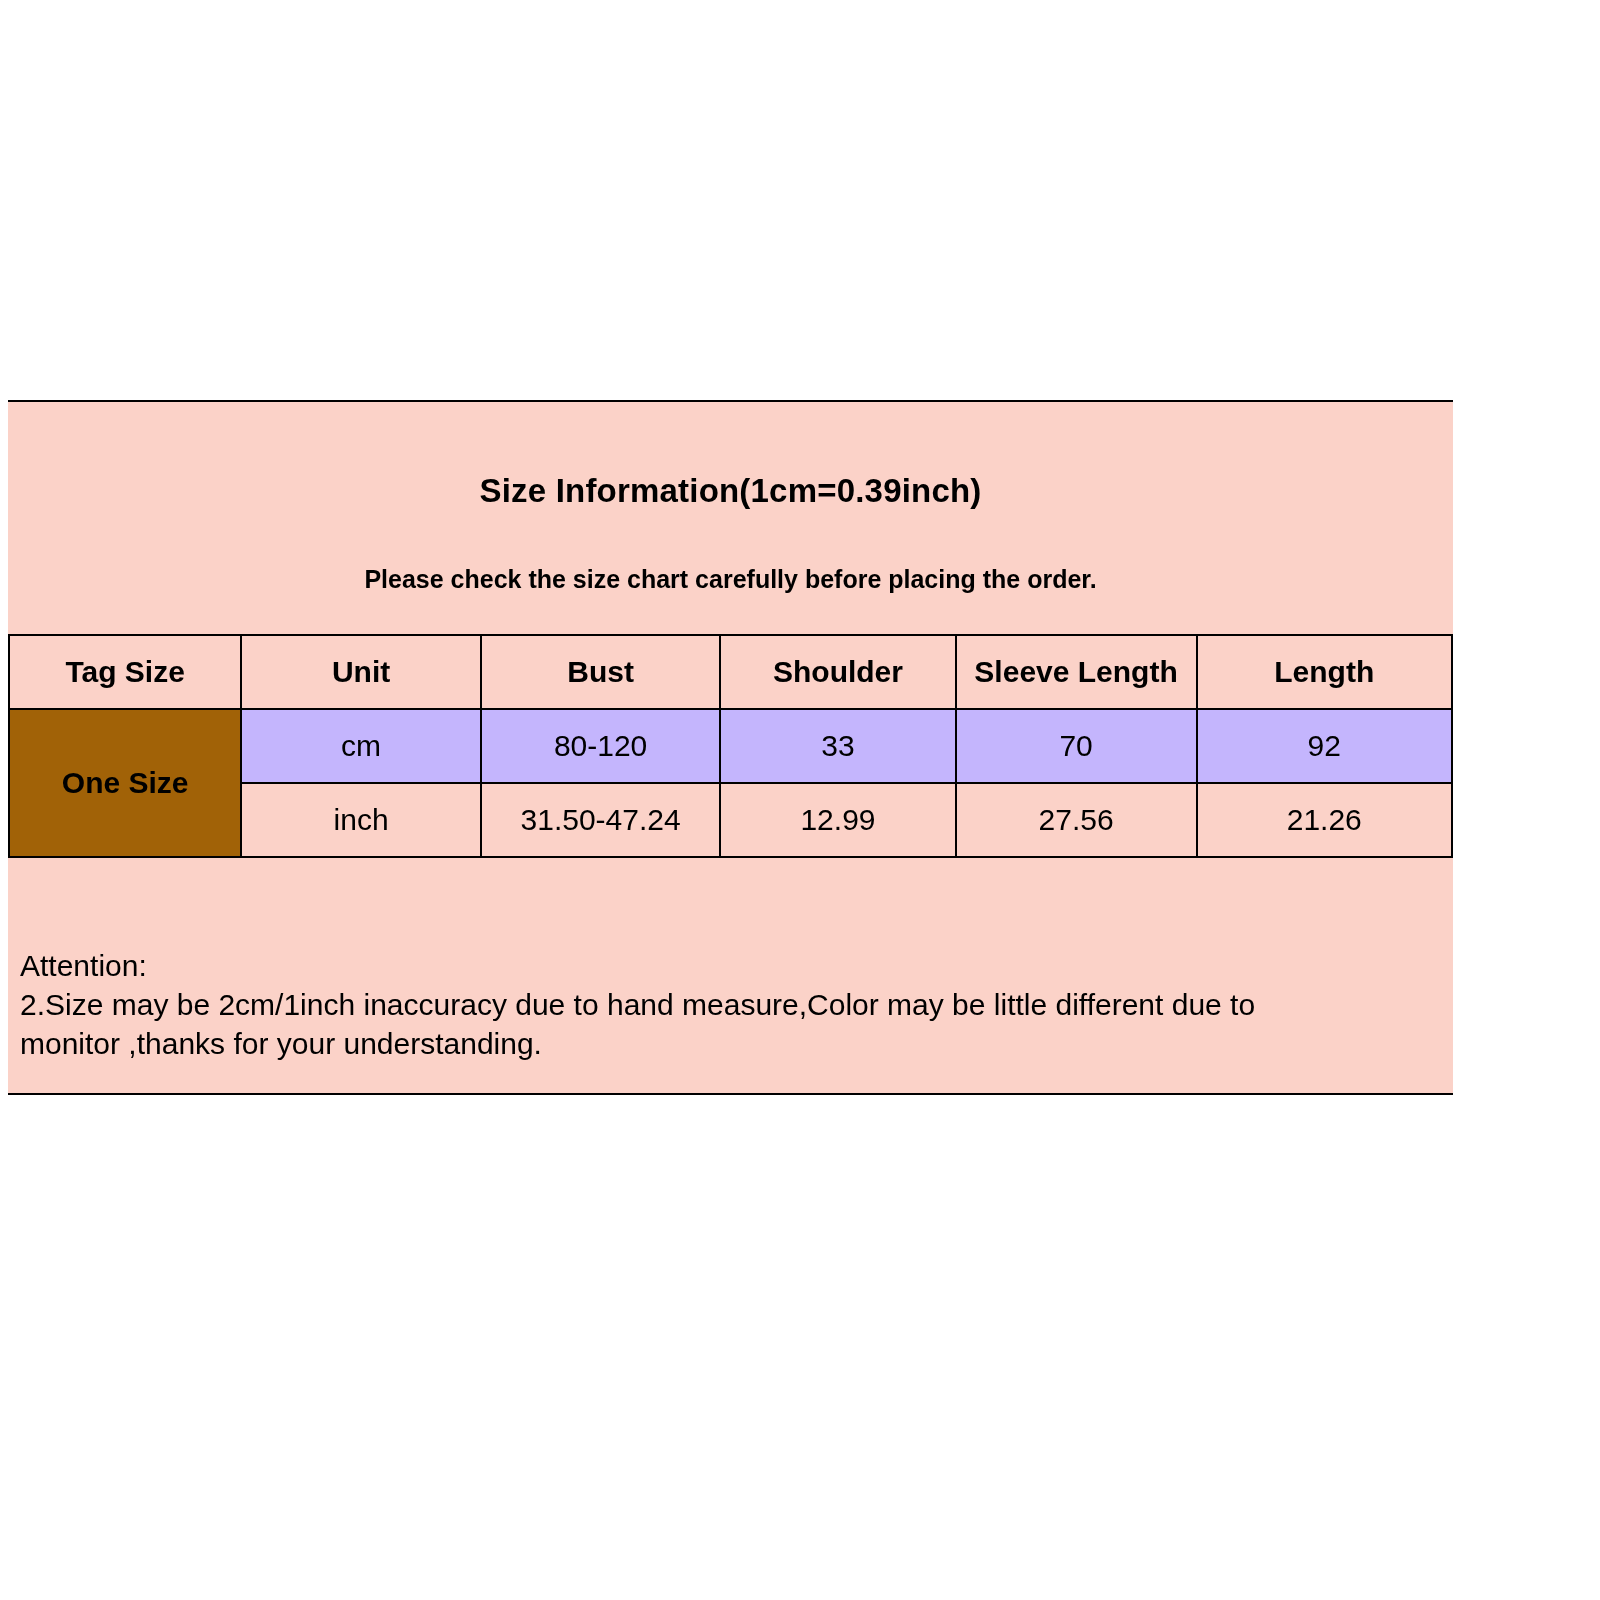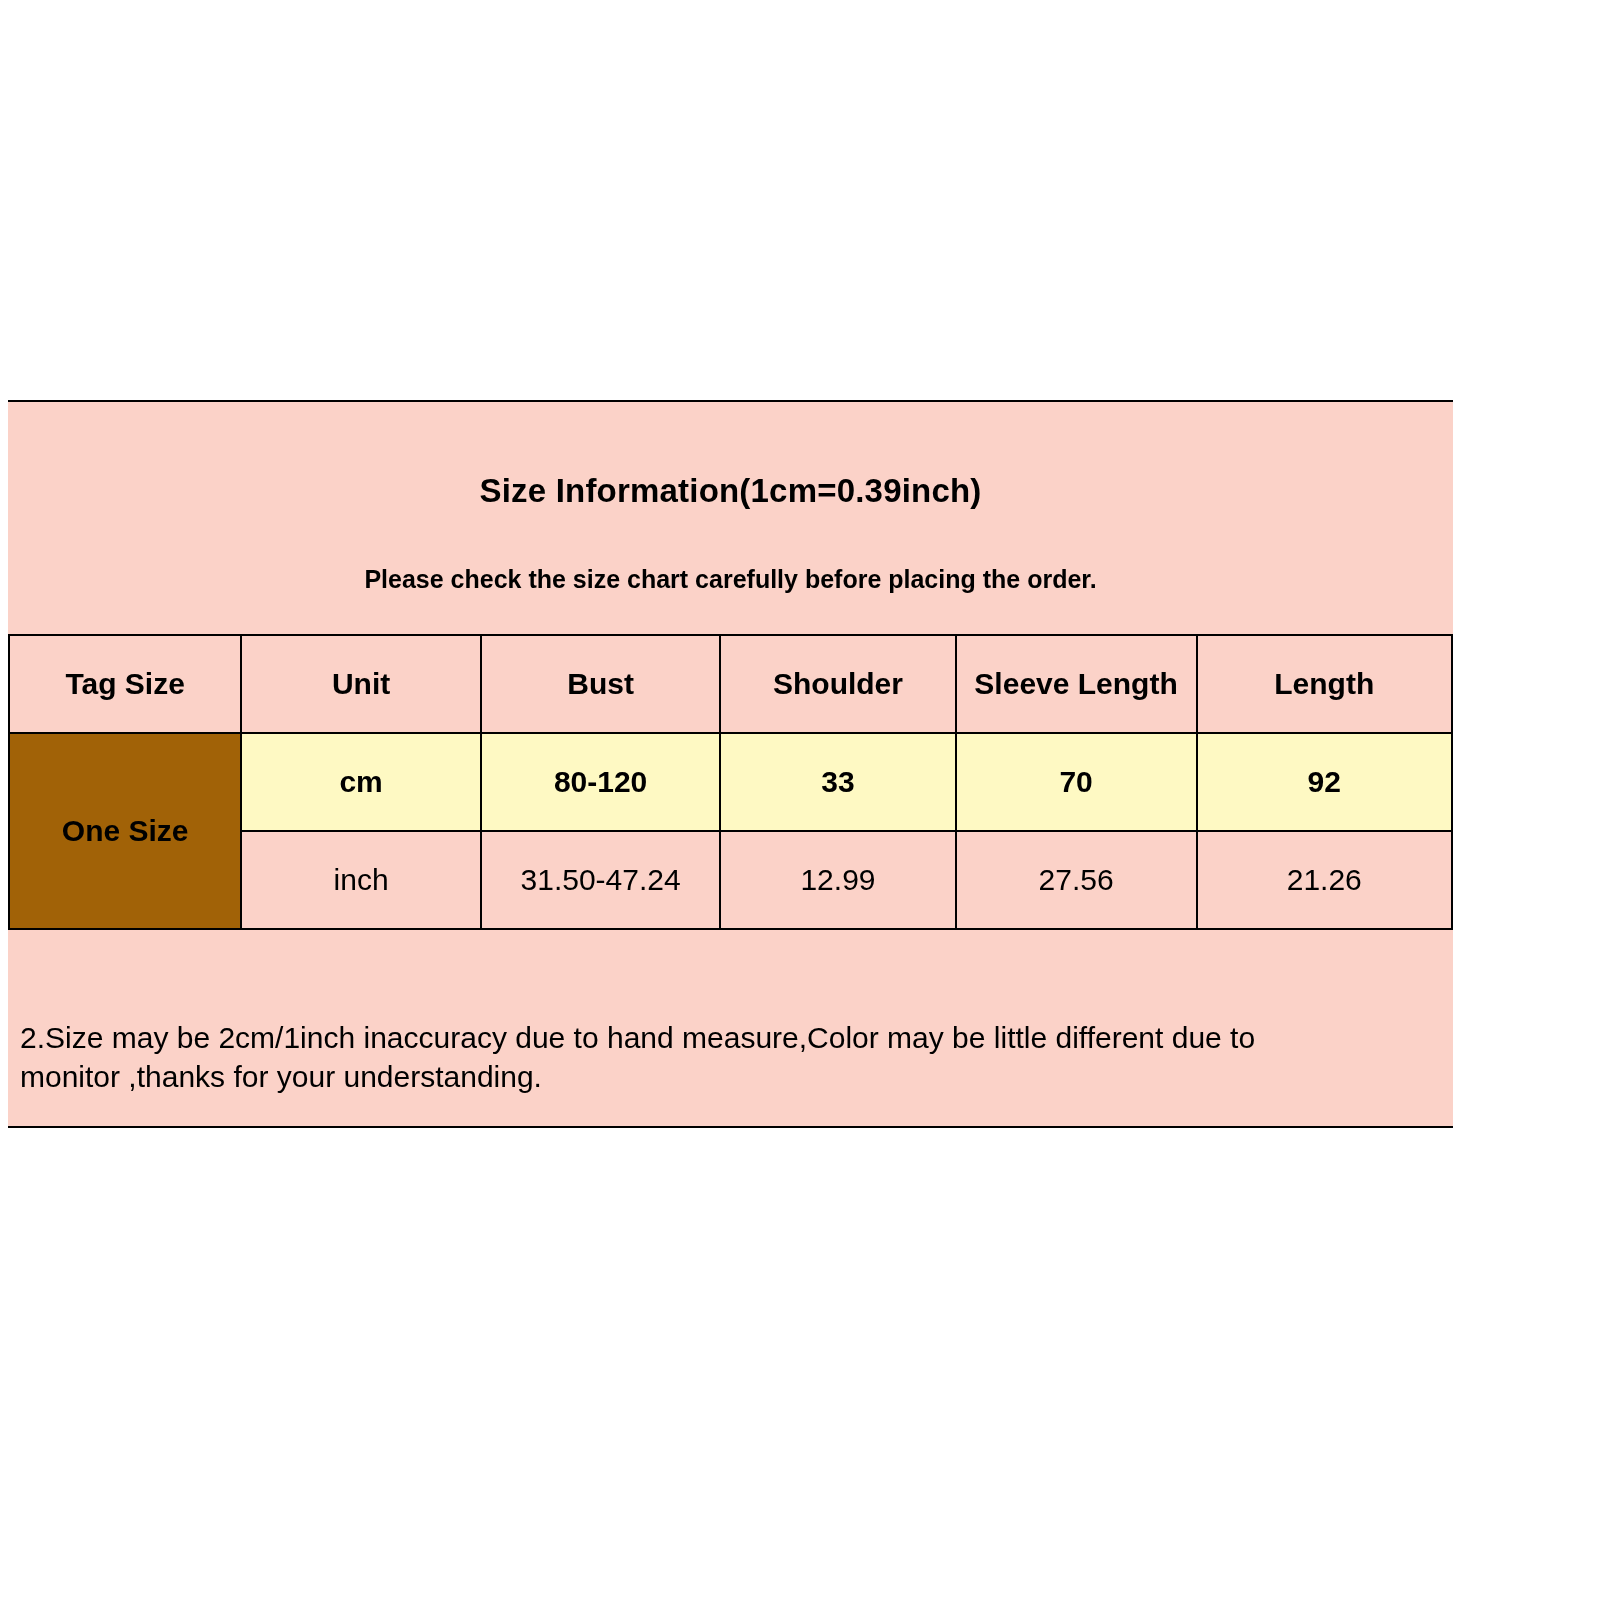--- a/index.html
+++ b/index.html
@@ -49,32 +49,31 @@
     width: 100%;
     border-collapse: collapse;
     table-layout: fixed;
   }
   table.size-table th,
   table.size-table td {
     border: 2px solid #000000;
     text-align: center;
     vertical-align: middle;
     font-size: 30px;
-    padding: 12px;
+    padding: 0;
     height: 72px;
     color: #000;
   }
   table.size-table th {
     font-weight: bold;
     font-size: 30px;
     background: #fbd2c8;
   }
   table.size-table td.white {
-    background: #fef9c3;
-    font-weight: bold;
+    background: #c4b5fd;
   }
   table.size-table td.pink {
     background: #fbd2c8;
   }
   td.tag-size-cell {
     font-weight: bold;
     font-size: 34px;
     background: #a16207;
   }
   
@@ -138,17 +137,18 @@
         <td class="pink">inch</td>
         <td class="pink">31.50-47.24</td>
         <td class="pink">12.99</td>
         <td class="pink">27.56</td>
         <td class="pink">21.26</td>
       </tr>
     </tbody>
   </table>
 
   <div class="attention-block">
+    <p class="att-line">Attention:</p>
     <p class="att-line">2.Size may be 2cm/1inch inaccuracy due to hand measure,Color may be little different due to</p>
     <p class="att-line">monitor ,thanks for your understanding.</p>
   </div>
 
 </div>
 
 </body></html>

